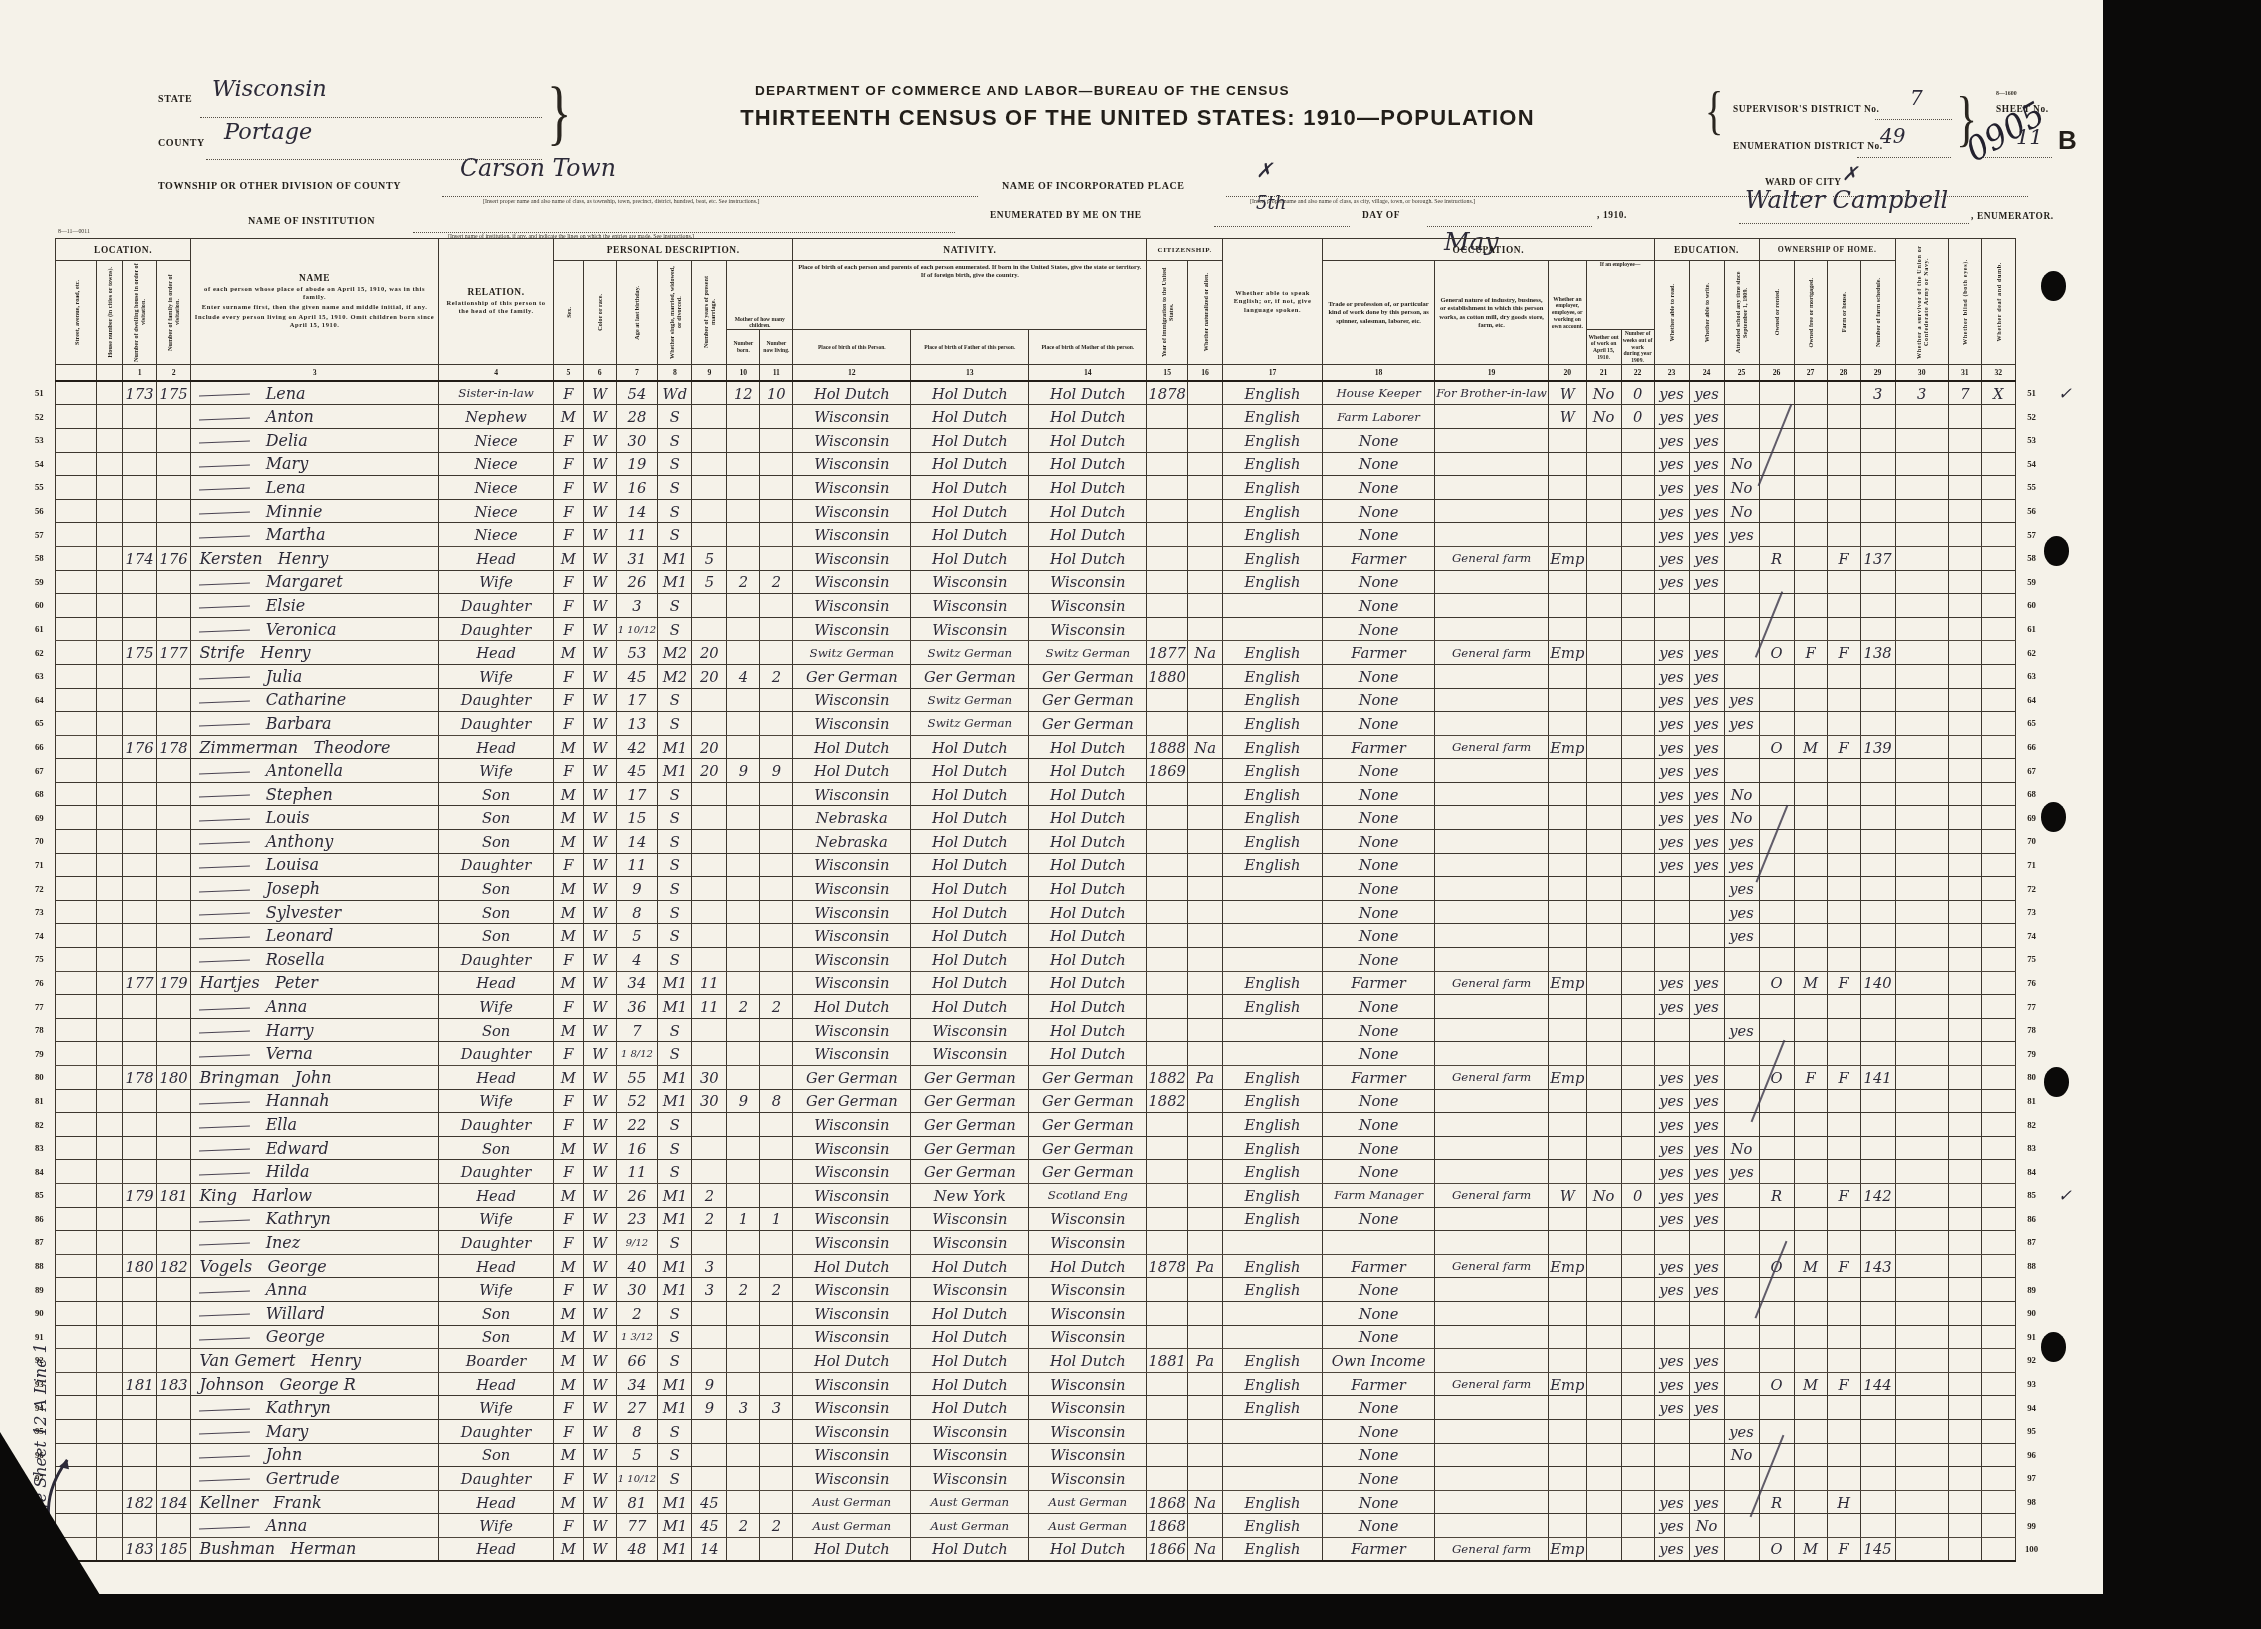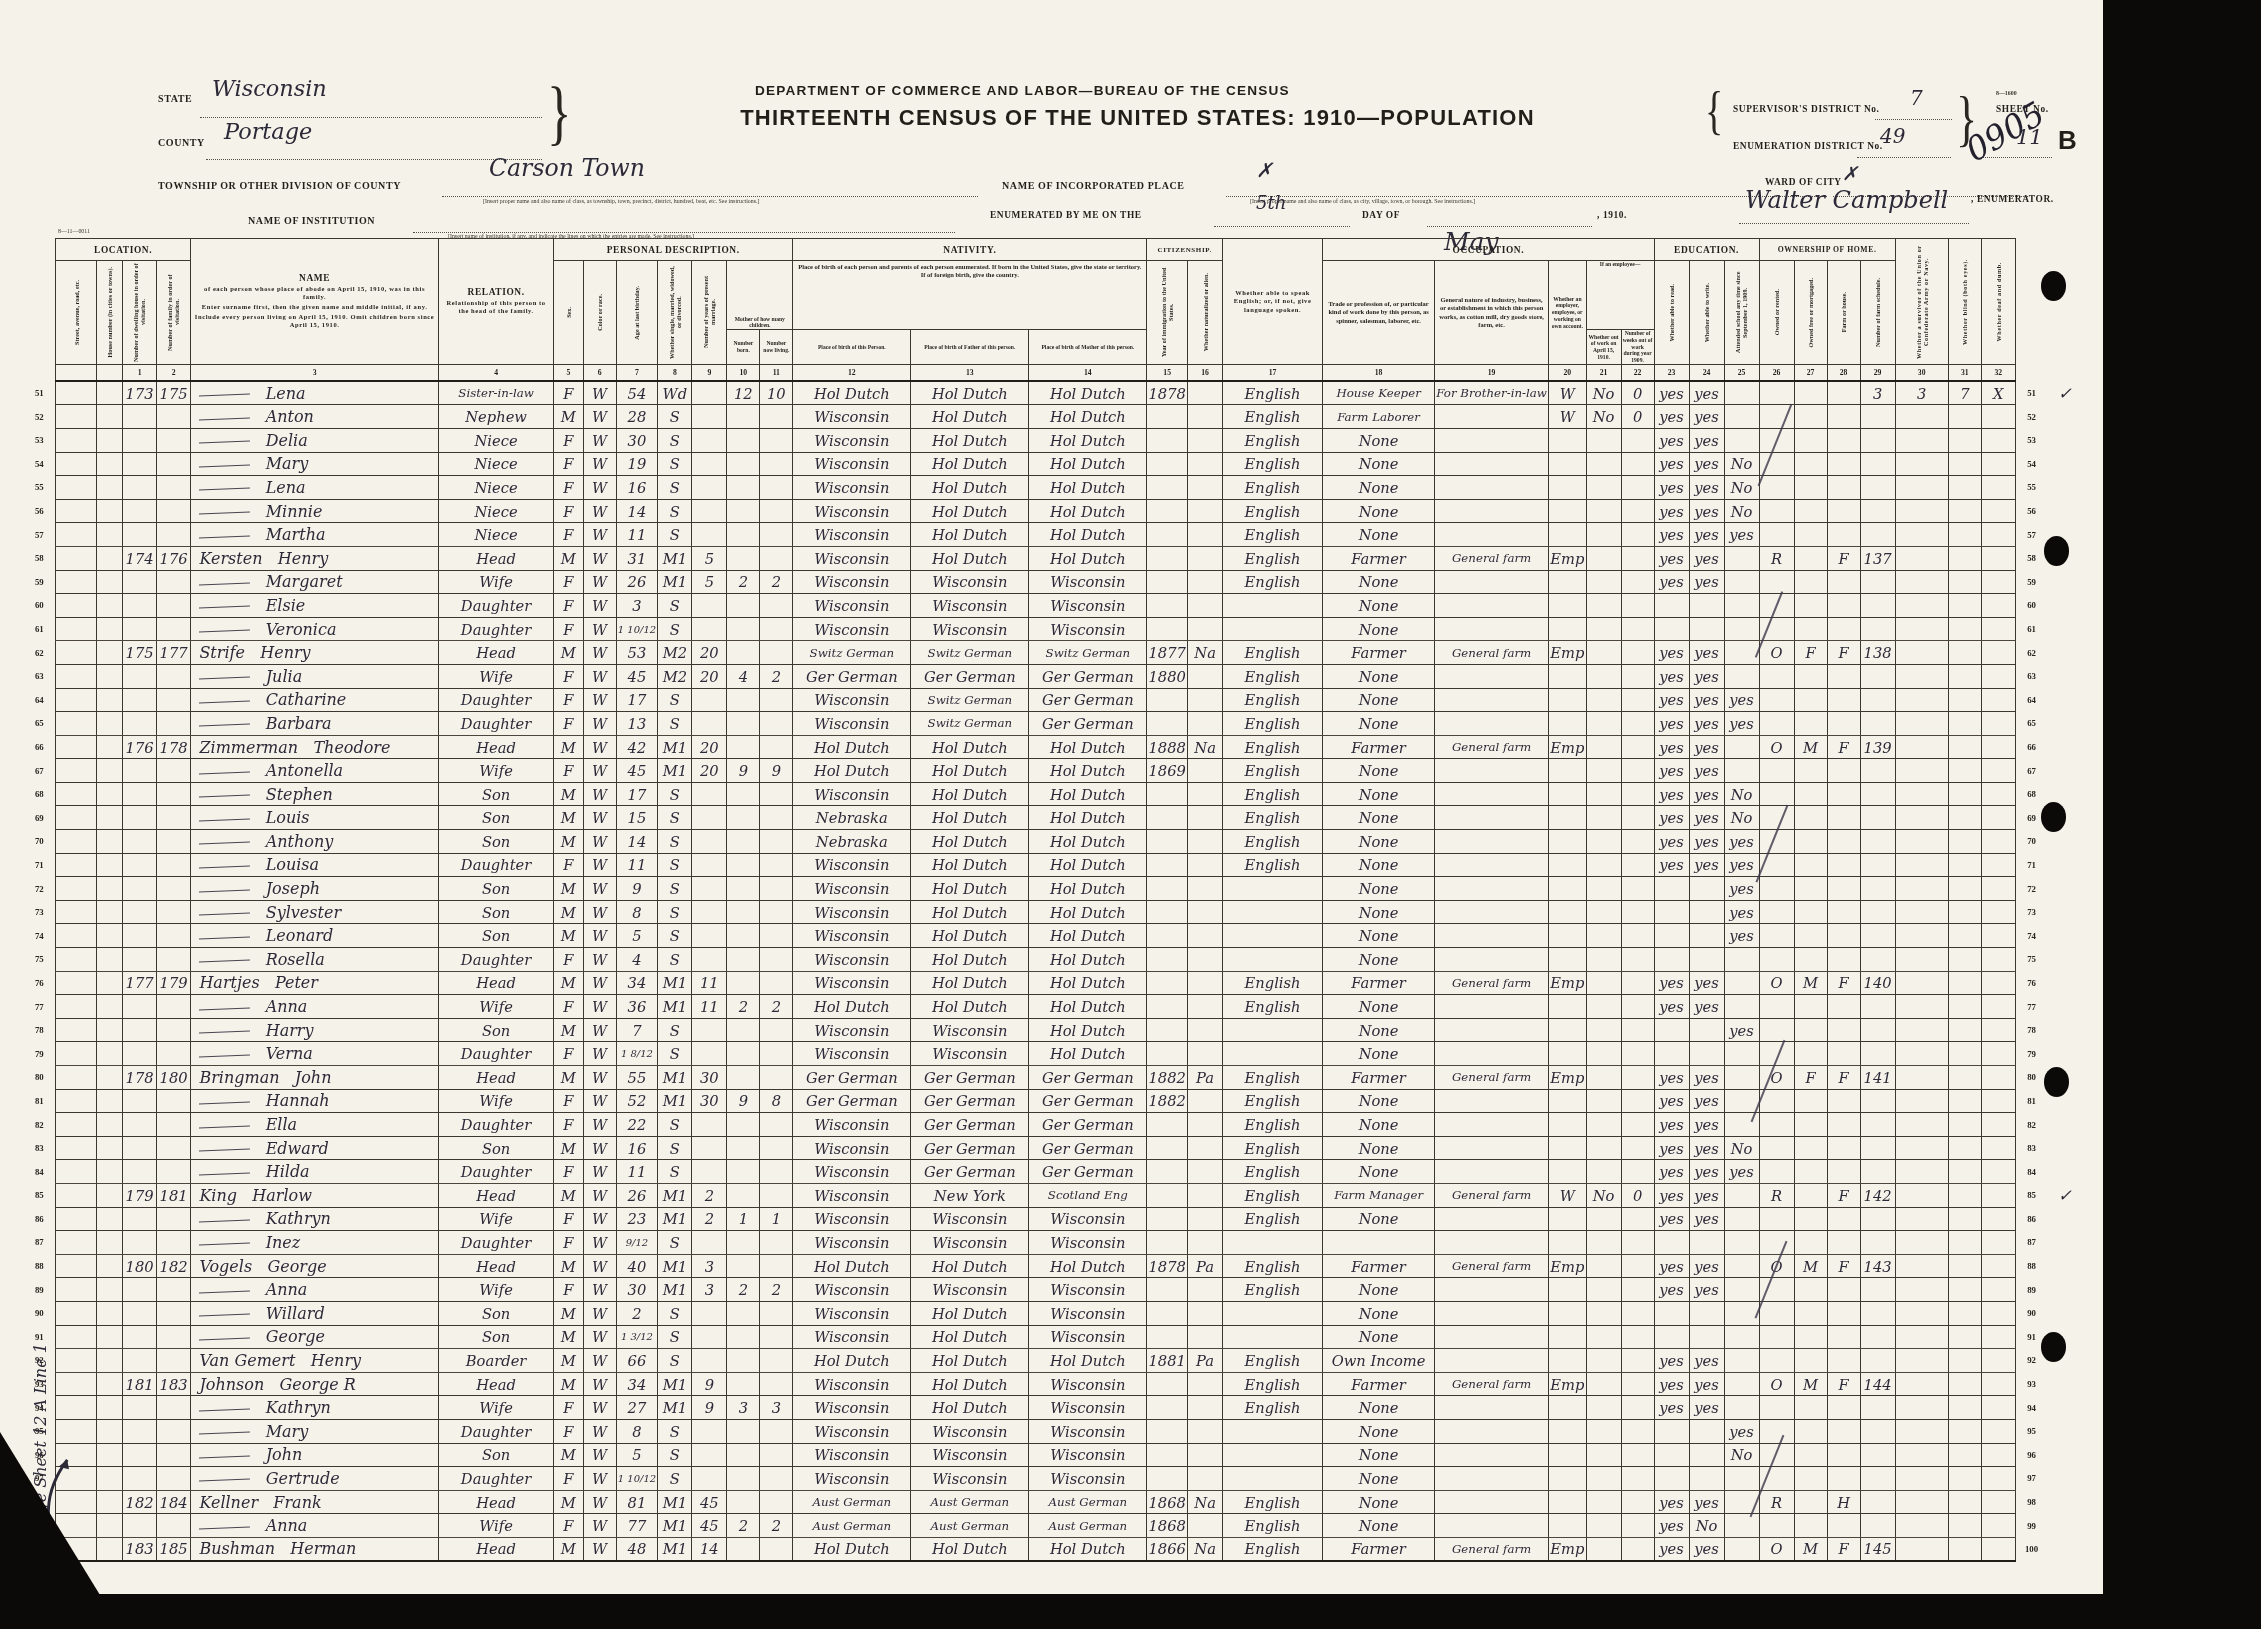--- a/index.html
+++ b/index.html
@@ -74,21 +74,21 @@
     <div class="dot" style="left:200px;top:116px;width:342px;"></div>
     <span class="lbl" style="left:158px;top:137px;">COUNTY</span>
     <span class="hwv" style="left:224px;top:118px;font-size:22.4px;">Portage</span>
     <div class="dot" style="left:206px;top:158px;width:336px;"></div>
     <span class="brace" style="left:547px;top:83px;">}</span>
 
     <div class="deptline">DEPARTMENT OF COMMERCE AND LABOR—BUREAU OF THE CENSUS</div>
     <div class="title">THIRTEENTH CENSUS OF THE UNITED STATES: 1910—POPULATION</div>
 
     <span class="lbl" style="left:158px;top:180px;">TOWNSHIP OR OTHER DIVISION OF COUNTY</span>
-    <span class="hwv" style="left:489px;top:154px;font-size:23.6px;">Carson Town</span>
+    <span class="hwv" style="left:460px;top:154px;font-size:23.6px;">Carson Town</span>
     <div class="dot" style="left:442px;top:195px;width:536px;"></div>
     <div class="tiny" style="left:483px;top:198px;width:531px;">[Insert proper name and also name of class, as township, town, precinct, district, hundred, beat, etc.  See instructions.]</div>
 
     <span class="lbl" style="left:1002px;top:180px;">NAME OF INCORPORATED PLACE</span>
     <span class="hwv" style="left:1256px;top:158px;font-size:20px;">✗</span>
     <div class="dot" style="left:1226px;top:195px;width:601px;"></div>
     <div class="tiny" style="left:1250px;top:198px;width:578px;">[Insert proper name and also name of class, as city, village, town, or borough.  See instructions.]</div>
 
     <span class="lbl" style="left:248px;top:215px;">NAME OF INSTITUTION</span>
     <div class="dot" style="left:413px;top:231px;width:542px;"></div>
@@ -115,21 +115,21 @@
     <span class="hwv" style="left:2016px;top:125px;font-size:21px;">11</span>
     <div class="dot" style="left:1981px;top:156px;width:71px;"></div>
     <span class="lbl" style="left:2058px;top:125px;font-size:26px;font-family:'Liberation Sans',sans-serif;">B</span>
 
     <span class="lbl" style="left:1765px;top:177px;font-size:9.4px;">WARD OF CITY</span>
     <span class="hwv" style="left:1842px;top:162px;font-size:19px;">✗</span>
     <div class="dot" style="left:1833px;top:195px;width:195px;"></div>
 
     <span class="hwv" style="left:1745px;top:186px;font-size:24px;">Walter Campbell</span>
     <div class="dot" style="left:1739px;top:222px;width:230px;"></div>
-    <span class="lbl" style="left:1971px;top:194px;font-size:9.4px;">, ENUMERATOR.</span>
+    <span class="lbl" style="left:1971px;top:211px;font-size:9.4px;">, ENUMERATOR.</span>
 
     <span class="hwv" style="left:1963px;top:112px;font-size:33px;transform:rotate(-30deg);color:#23212e;">0905</span>
 
     <table class="census">
       <colgroup>
         <col style="width:32px">
           <col style="width:41px">
           <col style="width:26px">
           <col style="width:34px">
           <col style="width:34px">

